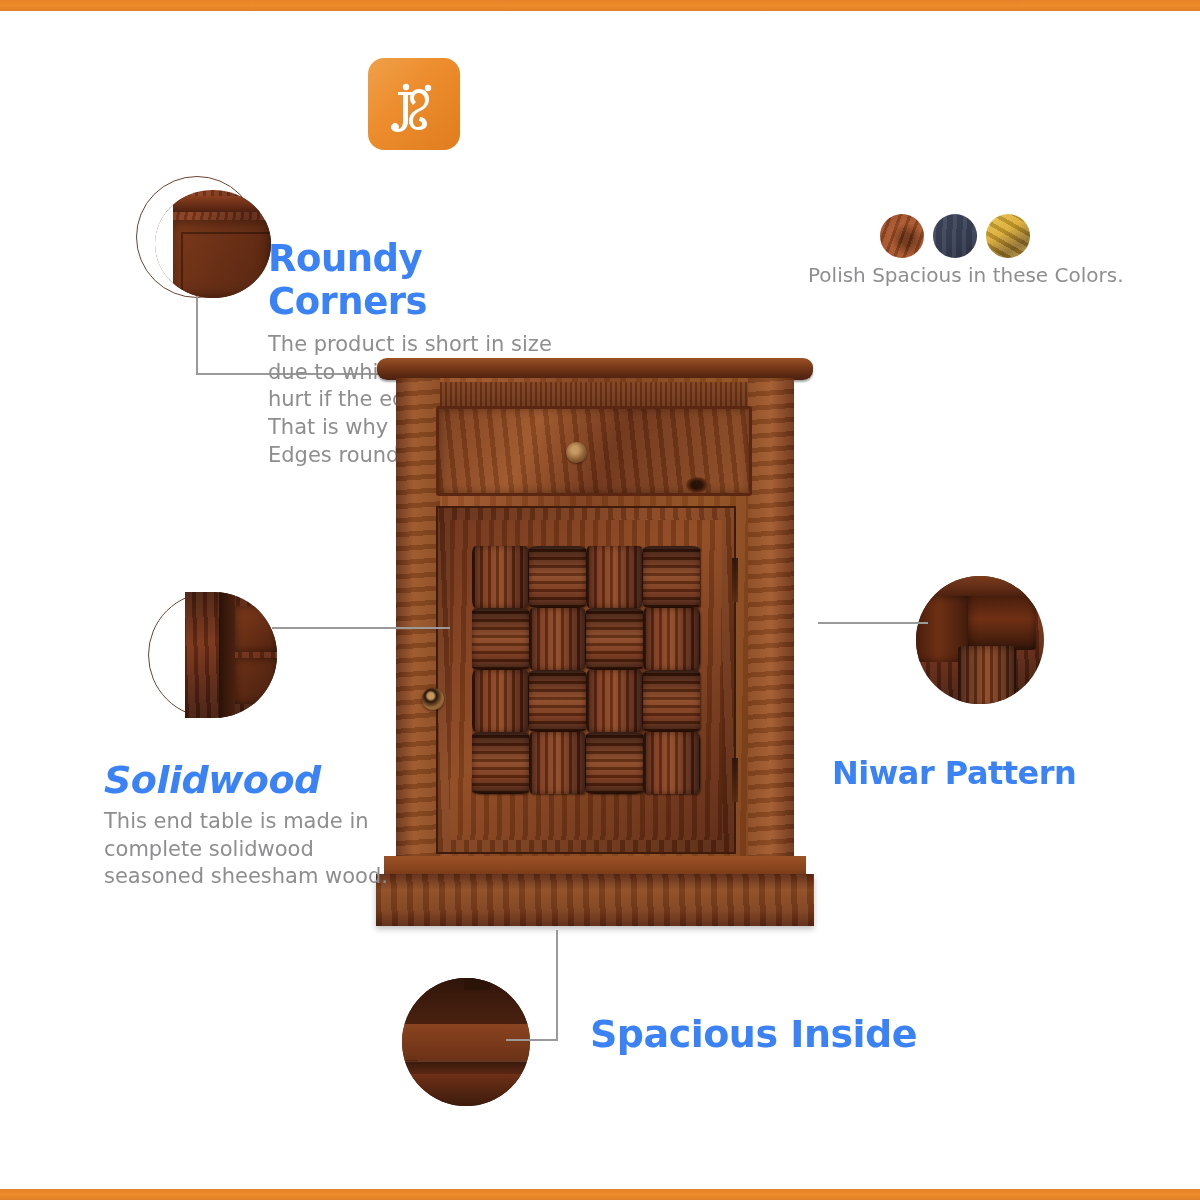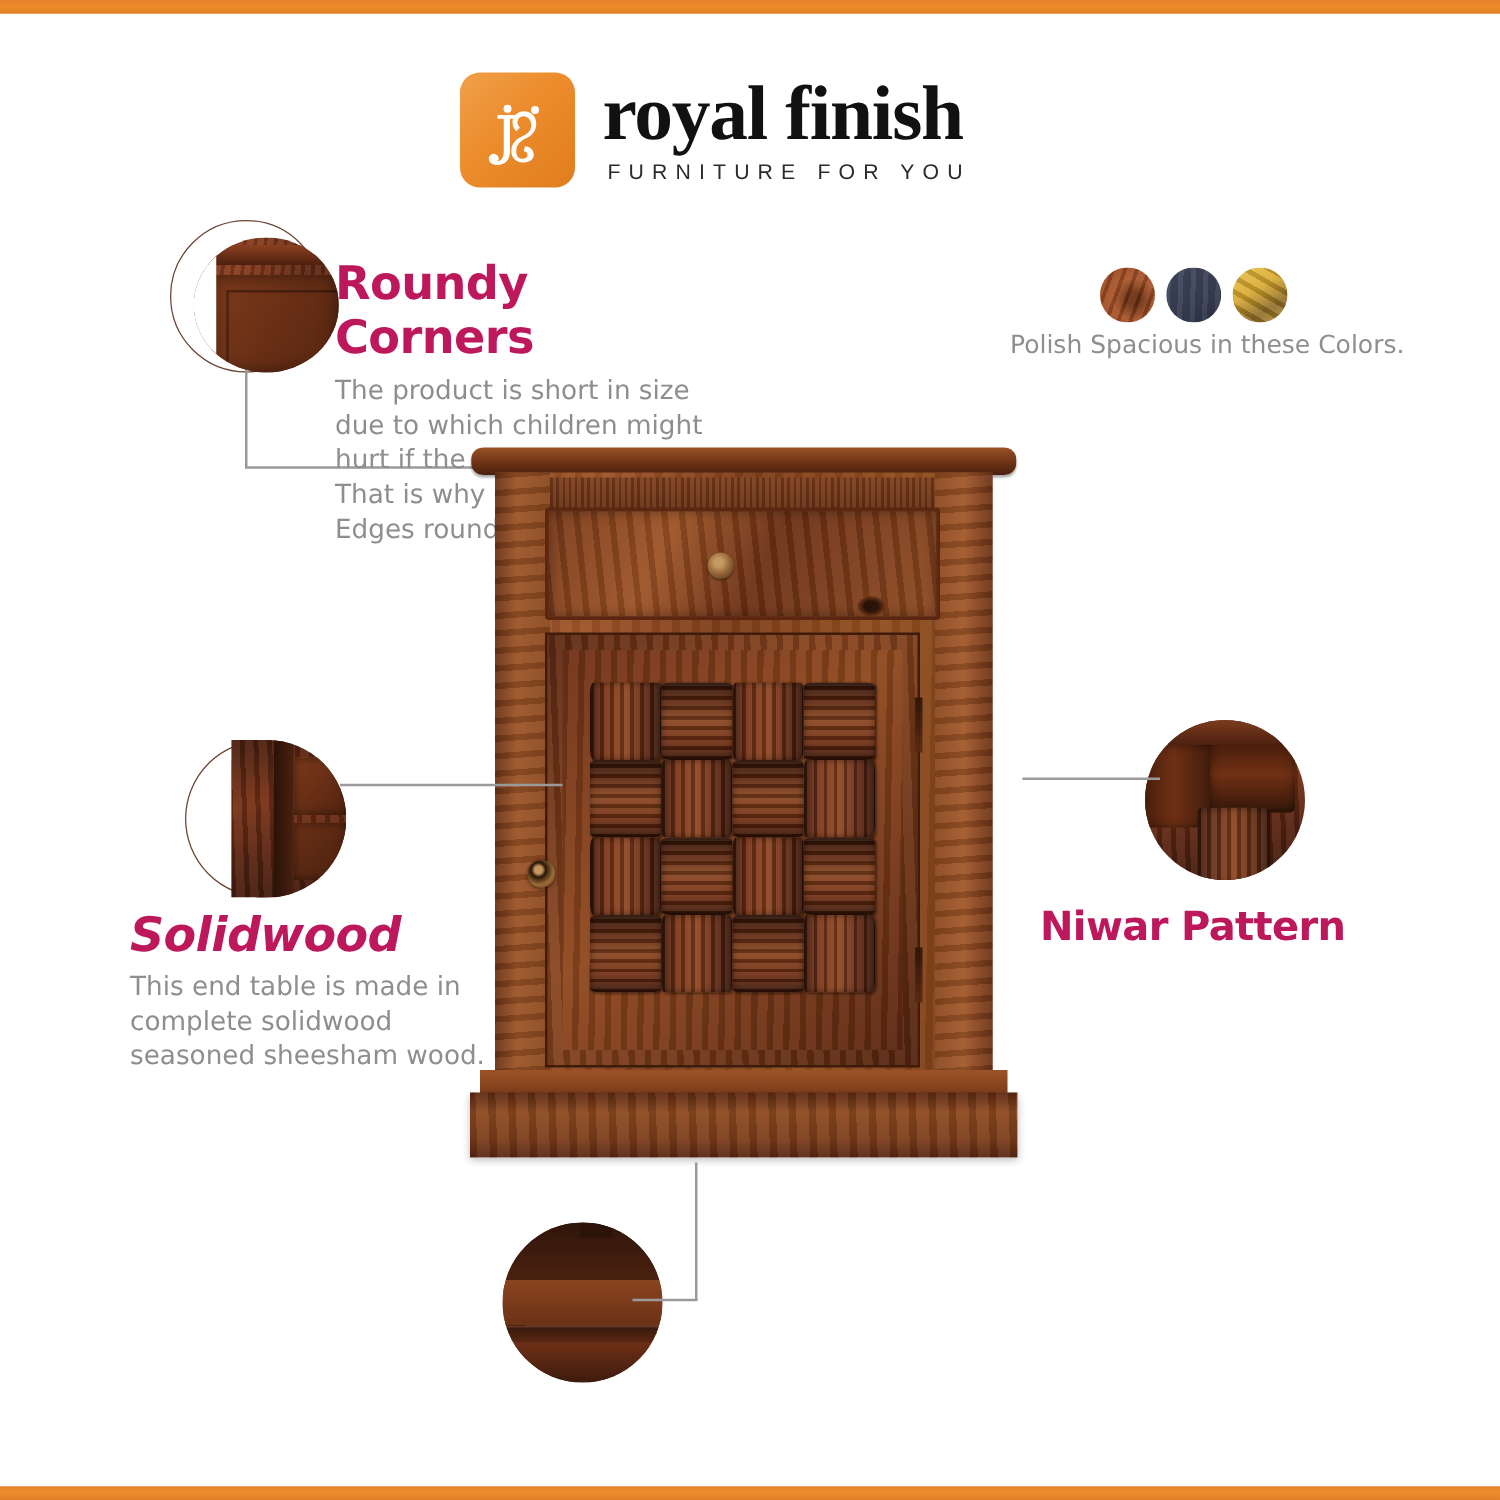--- a/index.html
+++ b/index.html
@@ -34,21 +34,21 @@
   }
   .brand-tag {
     font-family:"Liberation Sans", sans-serif;
     font-size:17px; letter-spacing:6.5px; color:#2b2b2b;
     margin-top:7px; padding-left:4px;
   }
 
   
   .feat-title {
     font-family:"DejaVu Sans", sans-serif;
-    font-weight:bold; color:#be185d; letter-spacing:-0.5px;
+    font-weight:bold; color:#3b82f6; letter-spacing:-0.5px;margin-top:32px;
   }
   .feat-body {
     font-family:"DejaVu Sans", sans-serif;
     color:#8e8e90; line-height:1.32;
   }
 
   
   .bubble { position:absolute; border-radius:50%; overflow:hidden; }
   .ring {
     position:absolute; border-radius:50%;
@@ -195,24 +195,20 @@
   <div class="logo-mark">
     <svg width="92" height="92" viewBox="0 0 92 92">
       <path d="M30 34 h14 v3 h-4 v26 c0 7 -4 11 -10 11 c-4 0 -7 -2 -7 -5 c0 -2 2 -4 4 -4 c2 0 4 2 4 4 c0 1 -1 2 -1 2 c3 0 5 -3 5 -8 V37 h-5 z" fill="#ffffff"></path>
       <circle cx="38" cy="29" r="3.2" fill="#ffffff"></circle>
       <path d="M50 72 c-5 0 -9 -4 -9 -9 c0 -6 4 -10 9 -12 c4 -2 7 -4 7 -9 c0 -4 -3 -7 -6 -7 c-3 0 -5 2 -5 5 c0 2 1 3 2 4
                l-3 3 c-2 -2 -3 -4 -3 -7 c0 -5 4 -9 9 -9 c6 0 10 4 10 10 c0 6 -4 10 -9 12 c-4 2 -7 5 -7 10 c0 4 2 6 5 6 c2 0 4 -1 4 -3
                c0 -2 -1 -3 -3 -3 l1 -4 c4 0 7 3 7 7 c0 4 -4 6 -9 6 z" fill="#ffffff"></path>
       <circle cx="60" cy="30" r="3.2" fill="#ffffff"></circle>
     </svg>
   </div>
-  <div class="logo-text">
-    <div class="brand-name">royal finish</div>
-    <div class="brand-tag">FURNITURE FOR YOU</div>
-  </div>
 </div>
 
 <div class="ring" style="left:136px; top:176px; width:122px; height:122px;"></div>
 <div class="bubble" style="left:155px; top:190px; width:116px; height:108px;">
   <div style="position:absolute;inset:0;" class="wood-a"></div>
   <div style="position:absolute;left:0;top:6px;width:116px;height:16px;
               background:linear-gradient(180deg,#8b4020,#4e2010);border-radius:4px;"></div>
   <div style="position:absolute;left:14px;top:30px;width:102px;height:78px;
               background:linear-gradient(120deg,#7d3a1b,#562511);
               box-shadow:inset 0 0 14px rgba(0,0,0,.5);"></div>
@@ -326,13 +322,14 @@
   <div style="position:absolute;left:0;top:84px;width:128px;height:12px;
               background:linear-gradient(180deg,#3a1a0c,#5a2712);"></div>
   <div style="position:absolute;left:0;top:96px;width:128px;height:32px;
               background:linear-gradient(180deg,#6e3016,#3d1b0d);"></div>
   <div style="position:absolute;left:62px;top:0;width:26px;height:12px;background:#2c1308;"></div>
 </div>
 <div class="conn conn-v" style="left:556px; top:930px; height:110px;"></div>
 <div class="conn conn-h" style="left:506px; top:1039px; width:52px;"></div>
 
 <div style="position:absolute; left:590px; top:980px; width:400px;">
+  <div class="feat-title" style="font-size:38px;">Spacious Inside</div>
 </div>
 
 </body></html>

